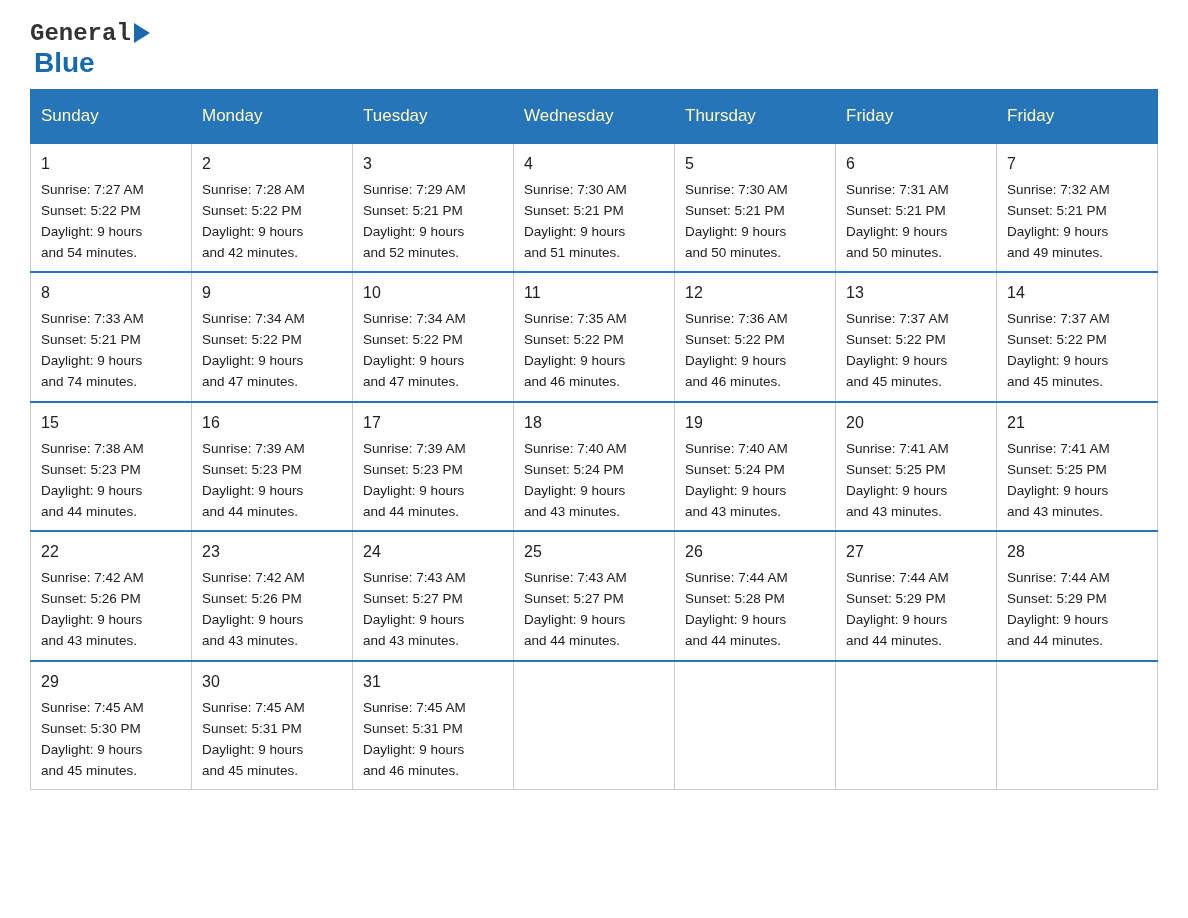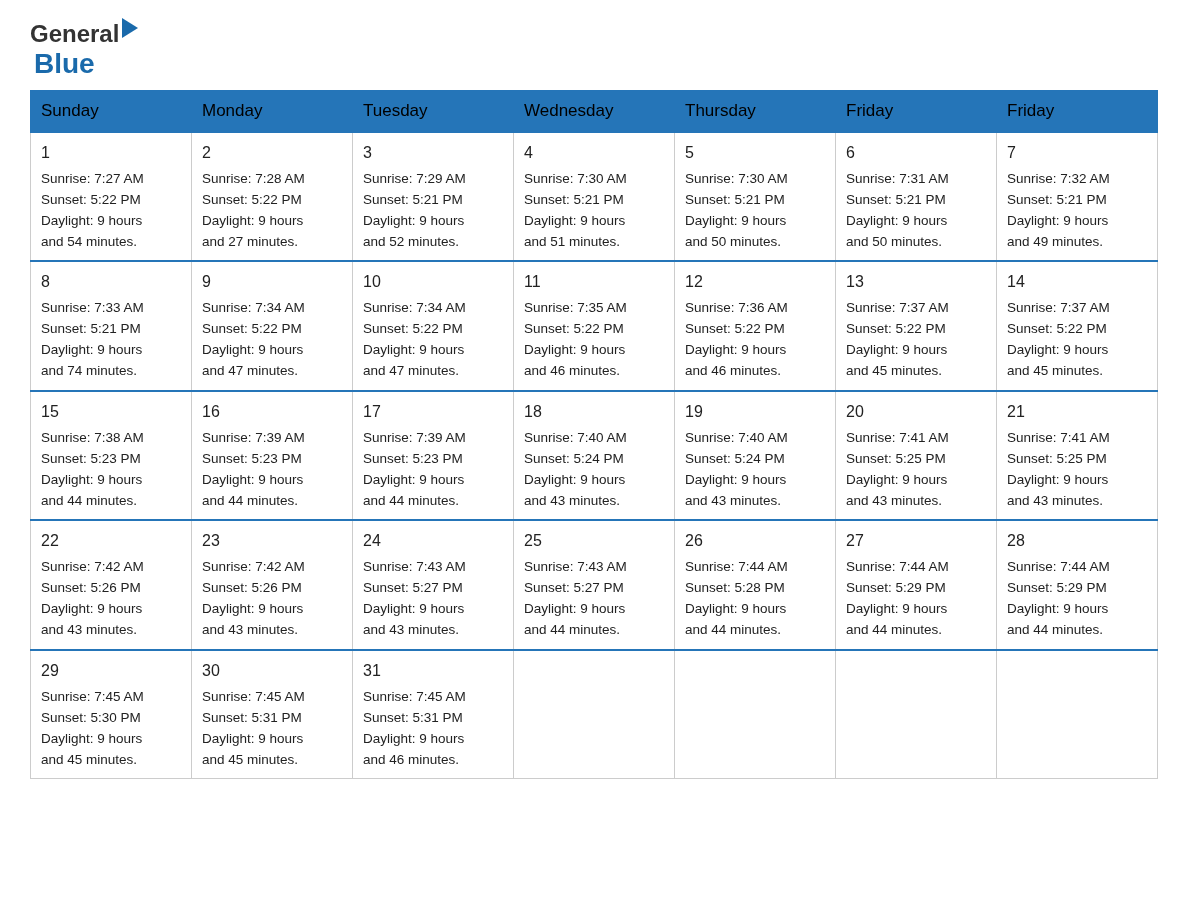--- a/index.html
+++ b/index.html
@@ -30,24 +30,24 @@
       color: #444;
       margin-top: 4px;
     }
     .calendar {
       width: 100%;
       border-collapse: collapse;
       margin-top: 10px;
     }
     .calendar th {
       background: #2575b8;
-      color: #000000;
+      color: #fef9c3;
       font-size: 17px;
       font-weight: normal;
-      padding: 10px 10px;
+      padding: 16px 10px;
       text-align: left;
       border: 1px solid #2575b8;
     }
     .calendar td {
       border: 1px solid #ccc;
       vertical-align: top;
       padding: 8px 10px;
       width: calc(100%/7);
       min-height: 110px;
       font-size: 13.5px;
@@ -90,20 +90,22 @@
       font-size: 28px;
       font-weight: bold;
     }
     .logo-wrapper {
       display: flex;
       flex-direction: column;
       align-items: flex-start;
     }
     .logo-line1 {
       display: flex;
+      align-items: center;
+      font-family: Liberation Mono, monospace;
     }
     .logo-line2 {
       margin-left: 4px;
     }
   </style>
 </head>
 <body>
 
 <div class="header">
   <div class="logo-wrapper">
@@ -137,21 +139,21 @@
           <div>Sunrise: 7:27 AM</div>
           <div>Sunset: 5:22 PM</div>
           <div>Daylight: 9 hours</div>
           <div>and 54 minutes.</div>
         </td>
         <td>
           <span class="day-num">2</span>
           <div>Sunrise: 7:28 AM</div>
           <div>Sunset: 5:22 PM</div>
           <div>Daylight: 9 hours</div>
-          <div>and 27 minutes.</div>
+          <div>and 42 minutes.</div>
         </td>
         <td>
           <span class="day-num">3</span>
           <div>Sunrise: 7:29 AM</div>
           <div>Sunset: 5:21 PM</div>
           <div>Daylight: 9 hours</div>
           <div>and 52 minutes.</div>
         </td>
         <td>
           <span class="day-num">4</span>

